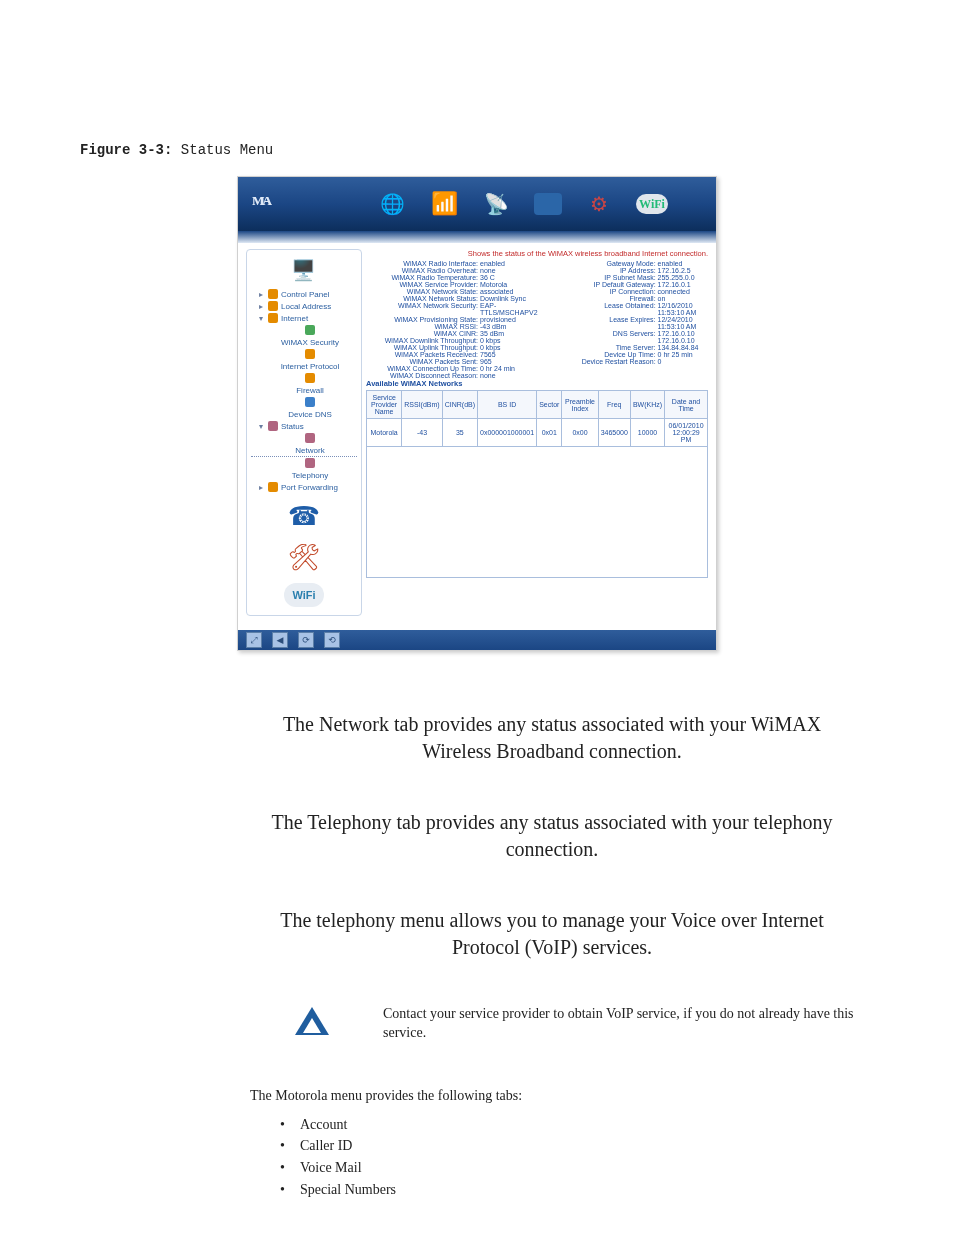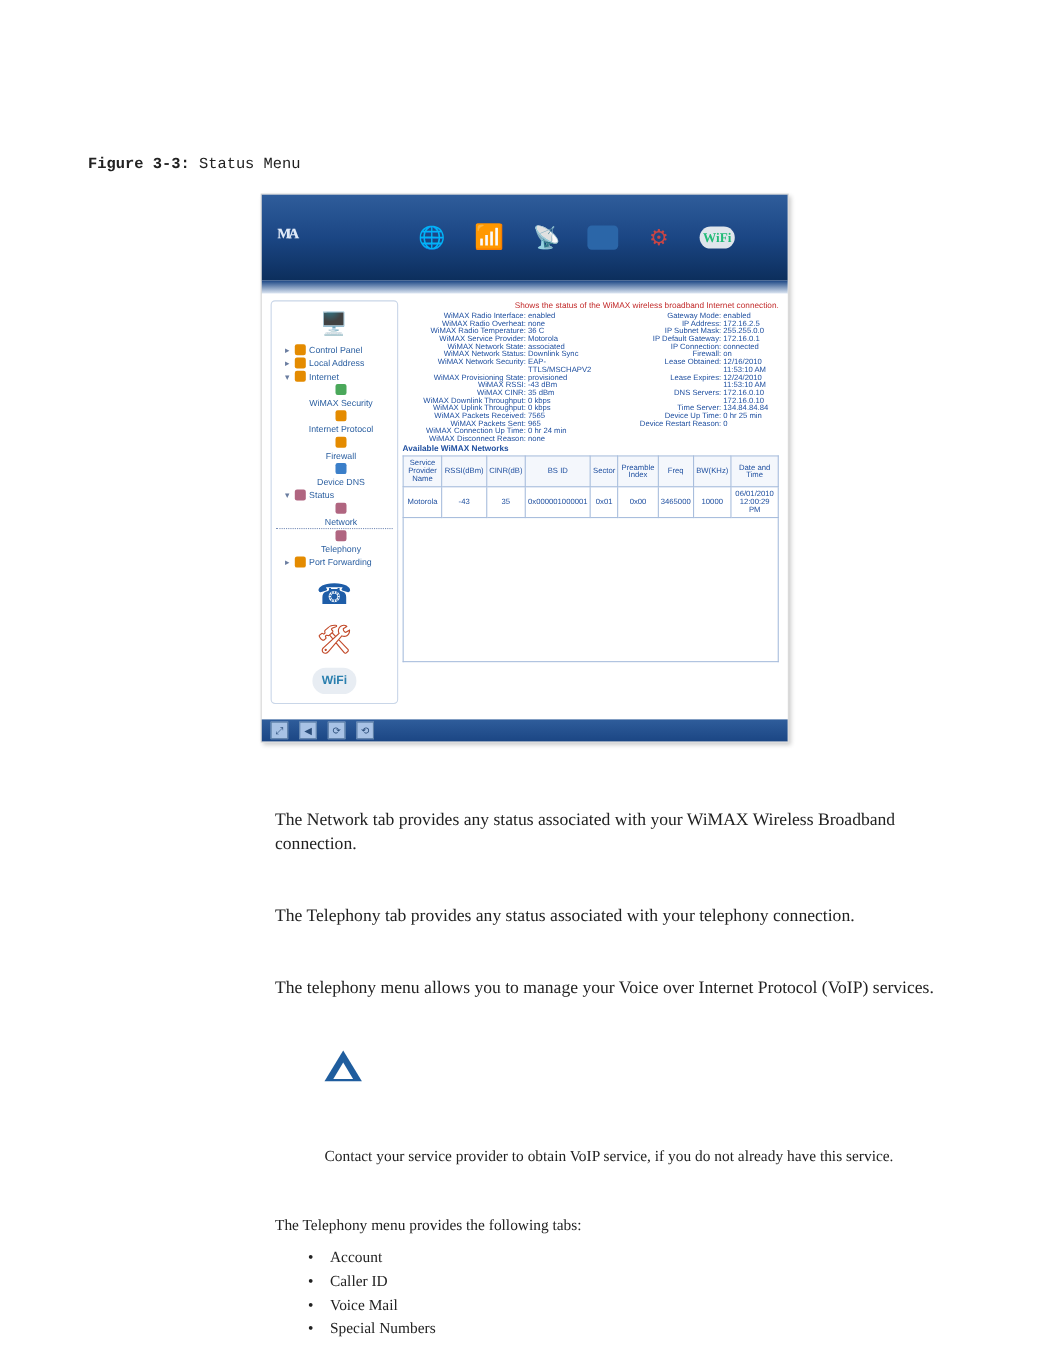--- a/index.html
+++ b/index.html
@@ -27,21 +27,21 @@
     background: #fff;
     border: 1px solid #d0d0d0;
     box-shadow: 2px 2px 4px rgba(0,0,0,0.2);
   }
   .topbar {
     height: 54px;
     background: linear-gradient(#2f5d9b, #1b4684 50%, #0c2e5c);
     display: flex;
     align-items: center;
     gap: 14px;
-    padding: 12px 14px;
+    padding: 0 14px;
   }
   .logo {
     font-size: 22px; color:#dfe9f7; font-weight:bold; letter-spacing:-2px;
   }
   .topbar-spacer { flex: 0 0 80px; }
   .top-icons { display:flex; gap:22px; align-items:center; }
   .top-icon {
     width:30px; height:30px; display:flex; align-items:center; justify-content:center;
     font-size:20px;
   }
@@ -165,32 +165,32 @@
     padding:3px 2px;
     text-align:center;
   }
   .net-table th { background:#f4f7fc; font-weight:normal; }
   .net-table-body-spacer { height:130px; border:1px solid #a9bedd; border-top:none; }
 
   
   .para {
     margin-left:170px;
     margin-right:20px;
-    font-size:16px;
+    font-size:20px;
     line-height:1.35;
     margin-bottom:44px;
+    text-align:center;
   }
   .note-row {
     display:flex;
     align-items:flex-start;
     margin-left:215px;
     margin-right:20px;
     margin-bottom:44px;
     gap:44px;
-    flex-direction:column;
   }
   .note-icon {
     flex:0 0 44px; height:30px;
     position:relative;
     margin-top:2px;
   }
   .tri {
     width:0; height:0;
     border-left:17px solid transparent;
     border-right:17px solid transparent;
@@ -481,21 +481,21 @@
   <p class="para">The Telephony tab provides any status associated with your telephony connection.</p>
   <p class="para">The telephony menu allows you to manage your Voice over Internet Protocol (VoIP) services.</p>
 
   <div class="note-row">
     <div class="note-icon">
         <div class="tri"></div>
       </div>
     <div class="note-text">Contact your service provider to obtain VoIP service, if you do not already have this service.</div>
   </div>
 
-  <p class="list-intro">The Telephony menu provides the following tabs:</p>
+  <p class="list-intro">The Motorola menu provides the following tabs:</p>
   <ul class="tabs" id="tabs-list">
       <li>Account</li>
       <li>Caller ID</li>
       <li>Voice Mail</li>
       <li>Special Numbers</li>
     </ul>
 
 </div>
 
 </body></html>

